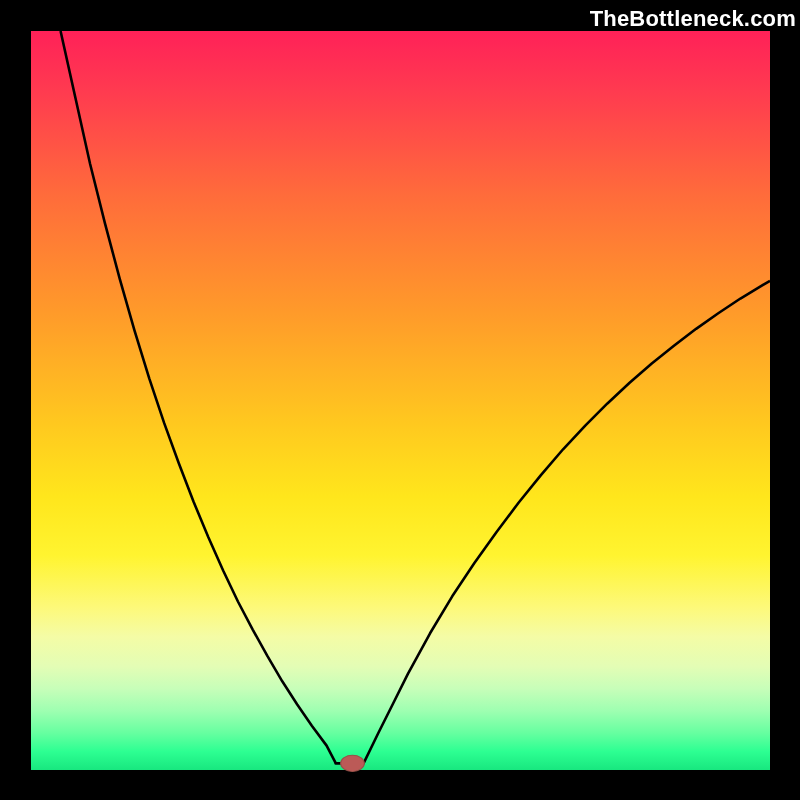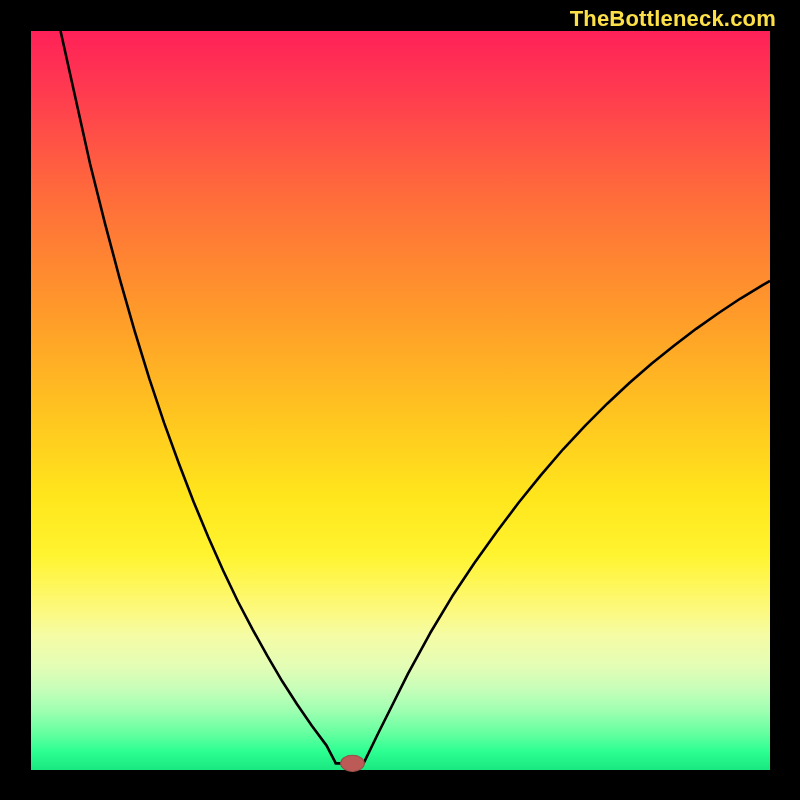--- a/index.html
+++ b/index.html
@@ -13,22 +13,22 @@
   }
   .frame {
     position: relative;
     width: 800px;
     height: 800px;
     background: #000;
   }
   .watermark {
     position: absolute;
     top: 6px;
-    right: 24px;
-    color: #fde047;
+    right: 4px;
+    color: #ffffff;
     font-size: 22px;
     font-weight: 600;
     letter-spacing: 0.2px;
     z-index: 10;
     user-select: none;
   }
   .plot-area {
     position: absolute;
     
     left: 30.5px;

